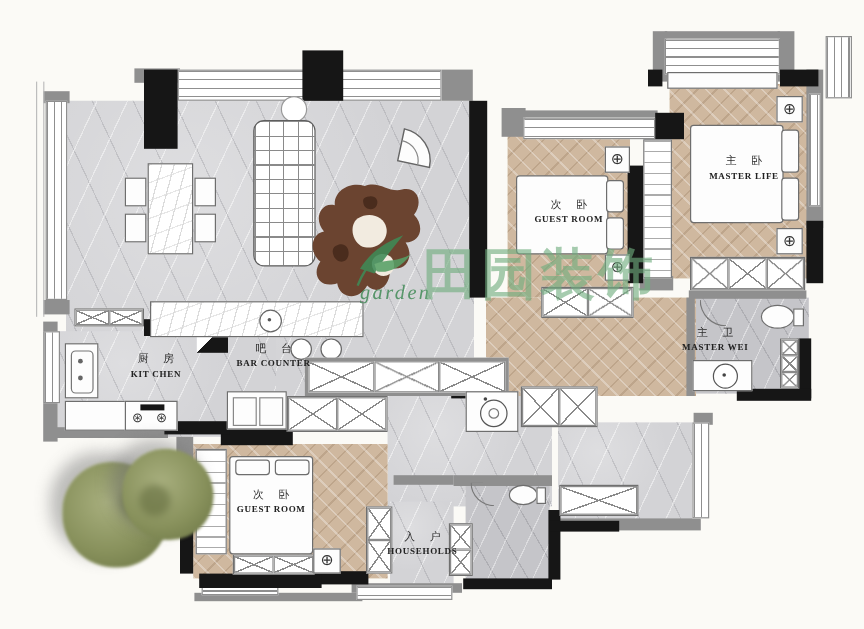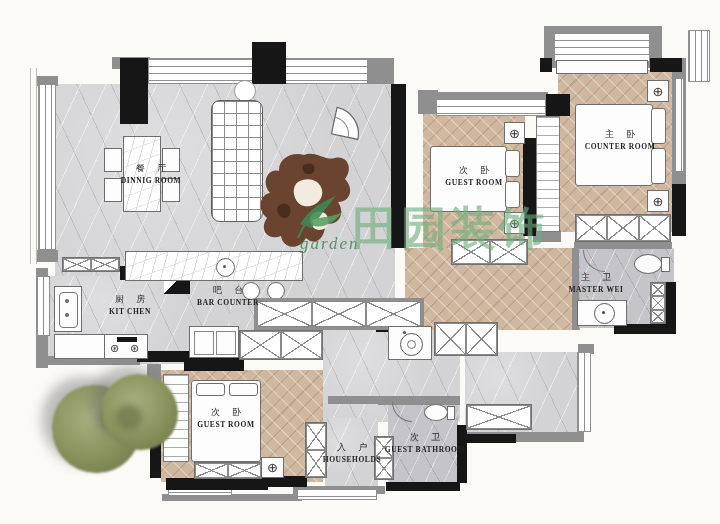--- a/index.html
+++ b/index.html
@@ -271,55 +271,47 @@
   <div class="abs furn" style="left:229px;top:383px;width:29px;height:13px;border-radius:3px"></div>
   <div class="abs xbox" style="left:194px;top:462px;width:68px;height:17px">
       <div></div>
       <div></div>
     </div>
   <div class="abs furn cross" style="left:261px;top:457px;width:23px;height:21px">
       <span>⊕</span>
     </div>
   <div class="abs shelf" style="left:163px;top:374px;width:26px;height:88px"></div>
 
-  <div class="abs label" style="left:111px;top:162px;width:80px">
-    <span class="zh">餐 厅</span>
-    <span class="en">DINNIG ROOM</span>
-  </div>
   <div class="abs label" style="left:434px;top:164px;width:80px">
     <span class="zh">次 卧</span>
     <span class="en">GUEST ROOM</span>
   </div>
   <div class="abs label" style="left:580px;top:128px;width:80px">
     <span class="zh">主 卧</span>
-    <span class="en">COUNTER ROOM</span>
+    <span class="en">MASTER LIFE</span>
   </div>
   <div class="abs label" style="left:192px;top:284px;width:72px">
     <span class="zh">吧 台</span>
     <span class="en">BAR COUNTER</span>
   </div>
   <div class="abs label" style="left:92px;top:293px;width:76px">
     <span class="zh">厨 房</span>
     <span class="en">KIT CHEN</span>
   </div>
   <div class="abs label" style="left:564px;top:271px;width:64px">
     <span class="zh">主 卫</span>
     <span class="en">MASTER WEI</span>
   </div>
   <div class="abs label" style="left:187px;top:406px;width:78px">
     <span class="zh">次 卧</span>
     <span class="en">GUEST ROOM</span>
   </div>
   <div class="abs label" style="left:326px;top:441px;width:52px">
     <span class="zh">入 户</span>
     <span class="en">HOUSEHOLDS</span>
-  </div>
-  <div class="abs label" style="left:392px;top:431px;width:66px">
-    <span class="zh">次 卫</span>
-    <span class="en">GUEST BATHROOM</span>
   </div>
 
   <div class="abs tree" style="left:52px;top:385px;width:88px;height:88px">
     <div class="blot" style="left:48px;top:18px;width:30px;height:30px"></div>
   </div>
   <div class="abs tree" style="left:102px;top:374px;width:76px;height:76px">
     <div class="blot" style="left:14px;top:30px;width:26px;height:26px"></div>
   </div>
 
   <svg class="abs" style="left:292px;top:194px;width:62px;height:46px;opacity:.88" viewBox="0 0 62 46">

